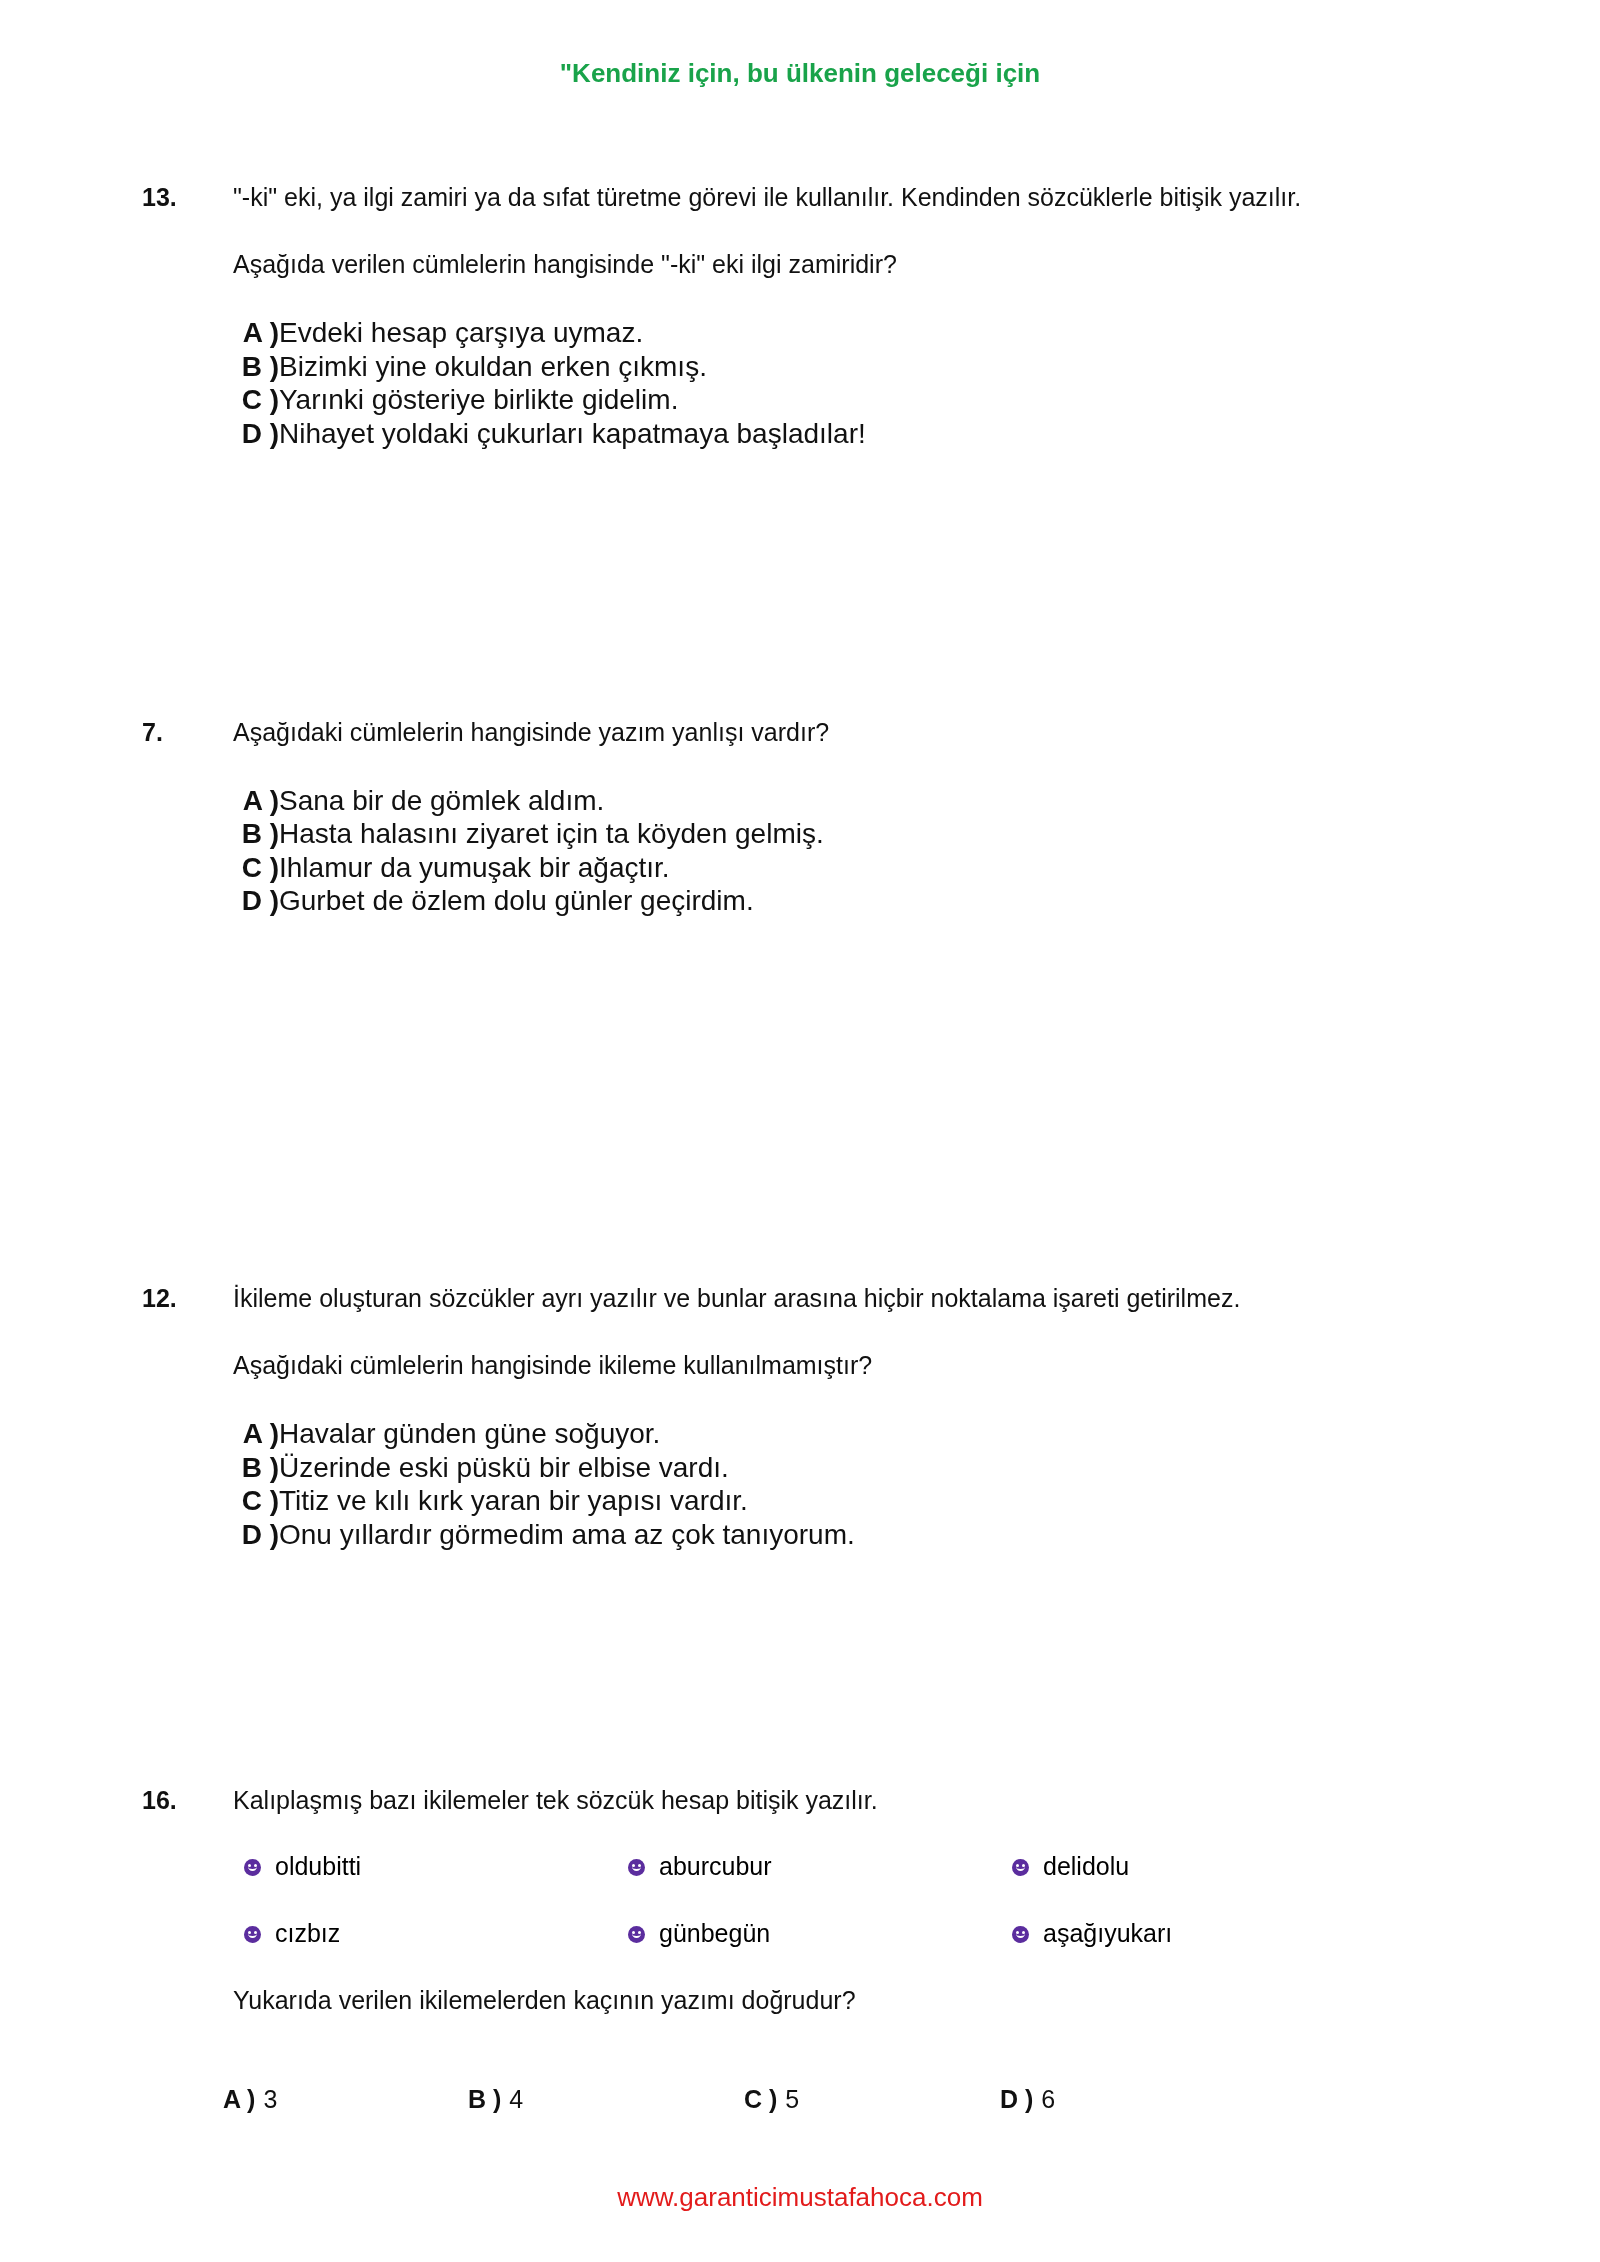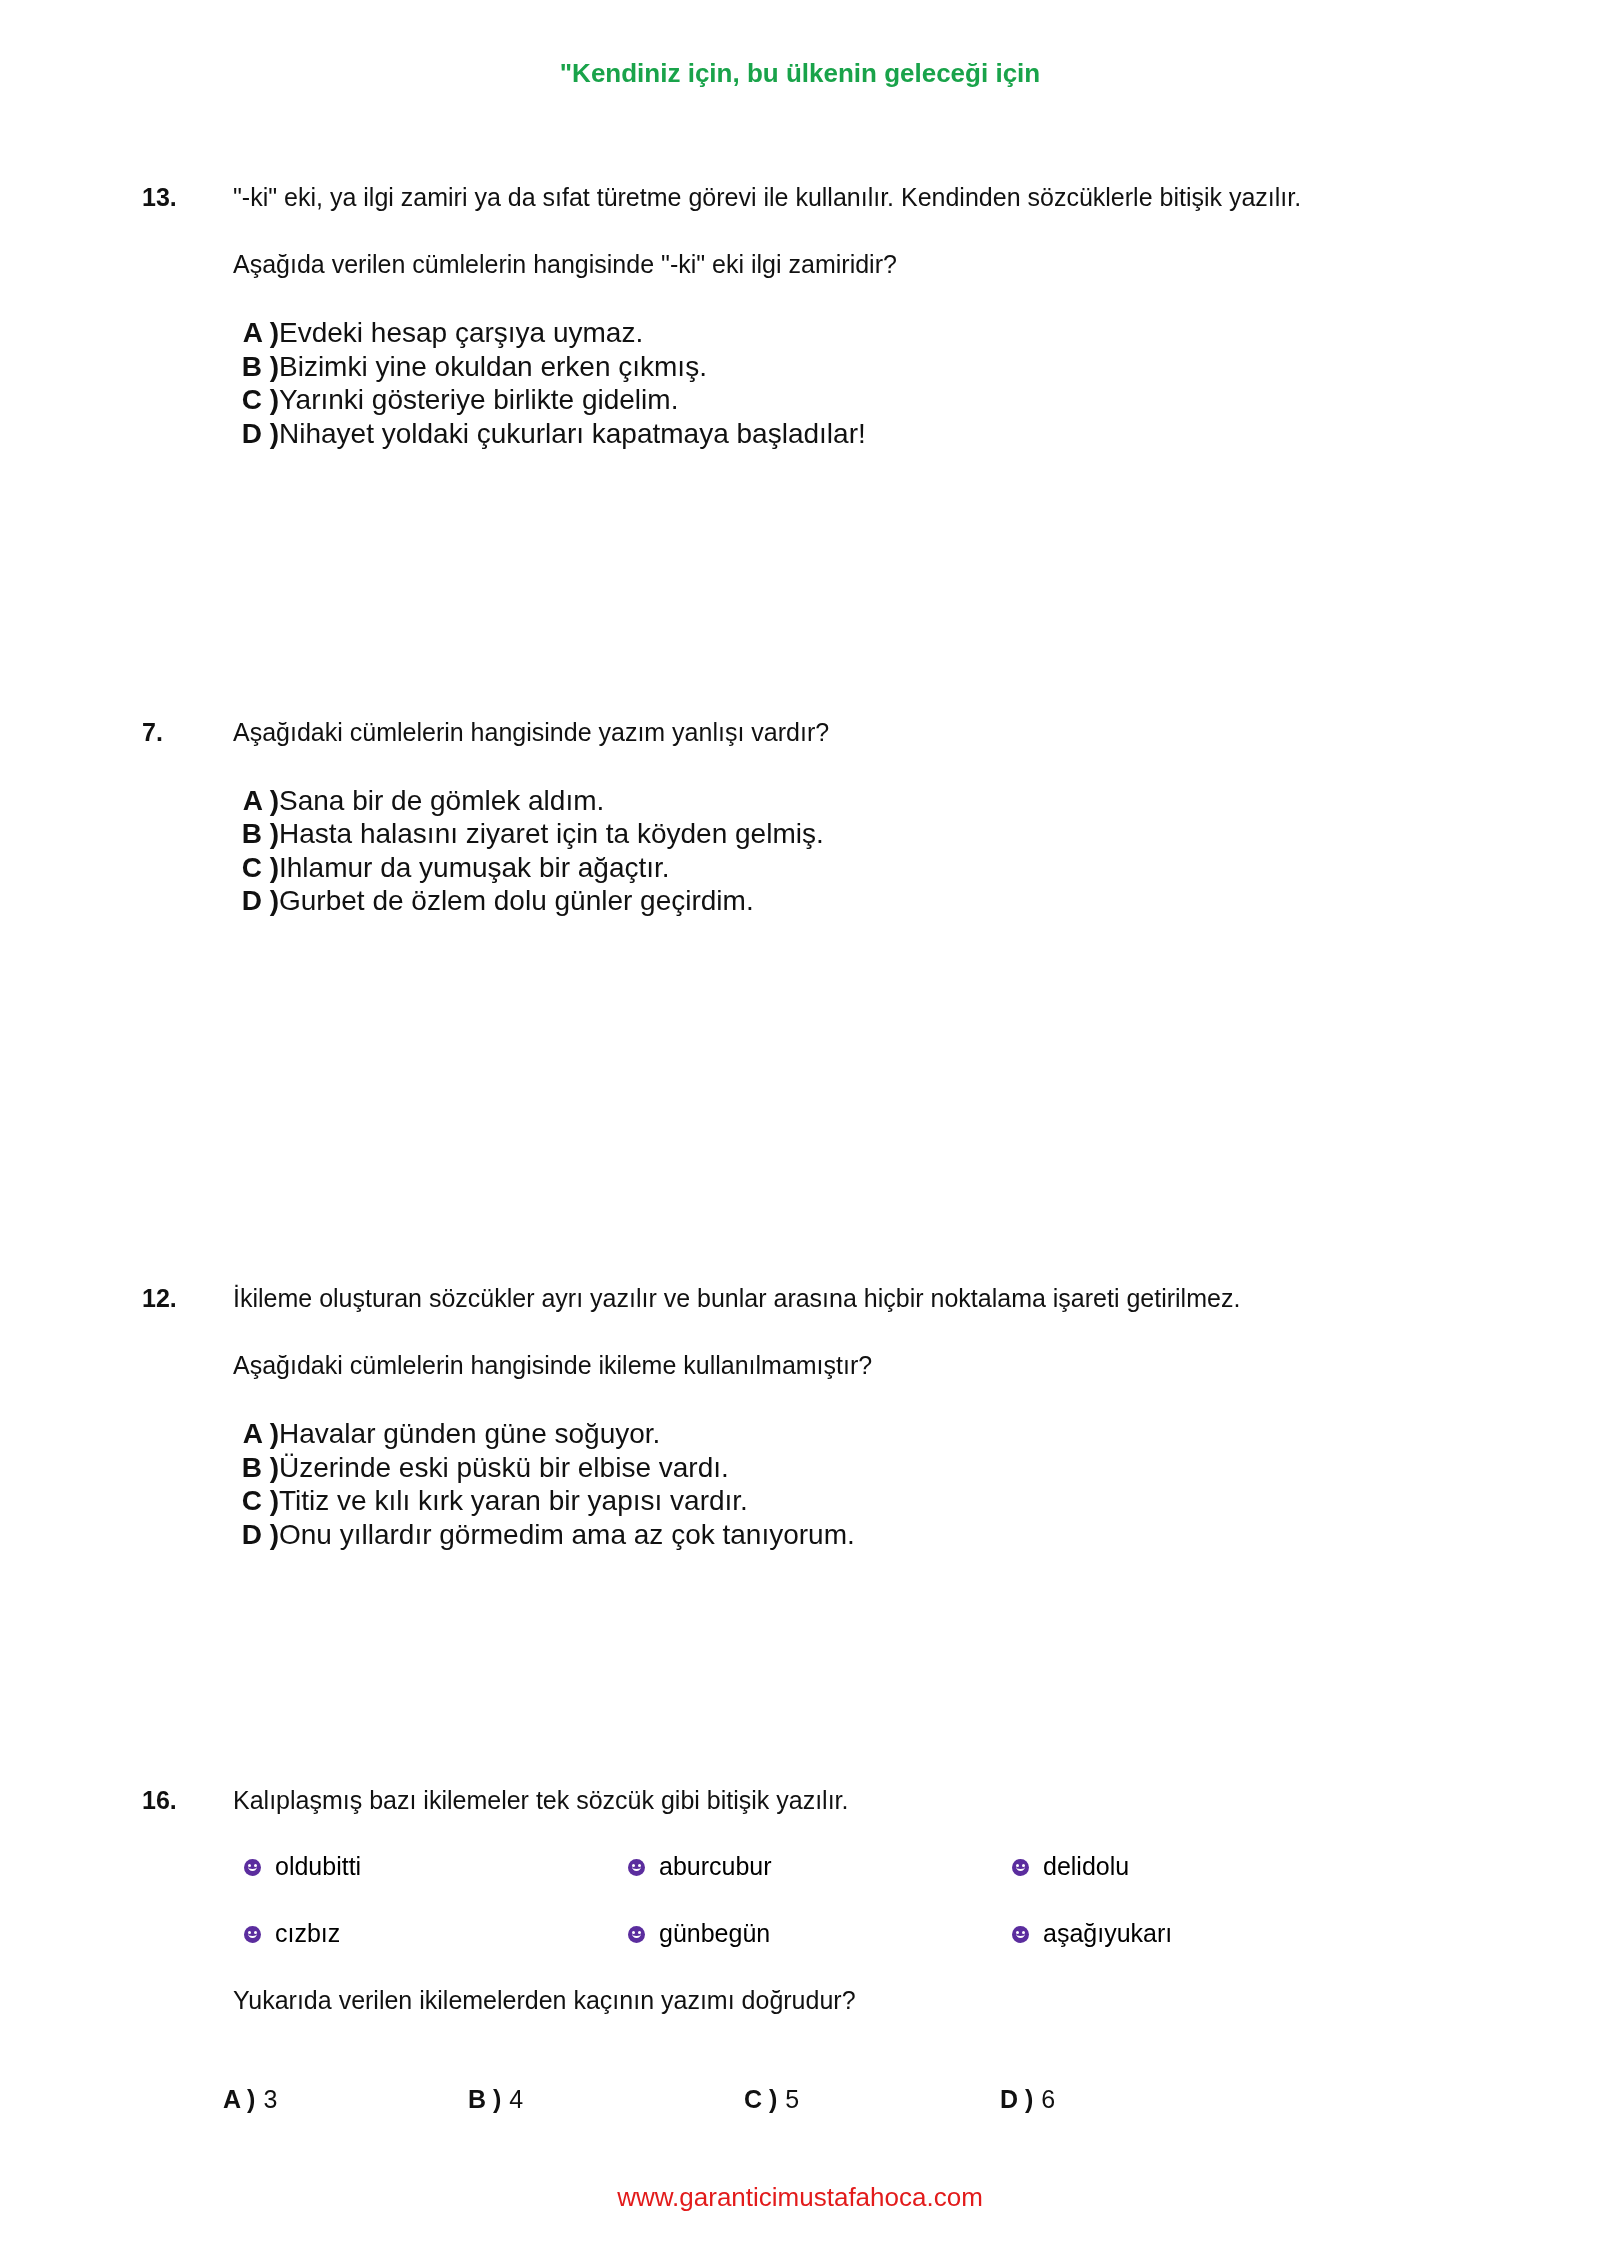--- a/index.html
+++ b/index.html
@@ -56,21 +56,21 @@
   <div class="text" style="top:1284px">İkileme oluşturan sözcükler ayrı yazılır ve bunlar arasına hiçbir noktalama işareti getirilmez.</div>
   <div class="text" style="top:1351px">Aşağıdaki cümlelerin hangisinde ikileme kullanılmamıştır?</div>
   <div class="opt" style="top:1418px"><span class="lt">A )</span><span>Havalar günden güne soğuyor.</span></div>
   <div class="opt" style="top:1452px"><span class="lt">B )</span><span>Üzerinde eski püskü bir elbise vardı.</span></div>
   <div class="opt" style="top:1485px"><span class="lt">C )</span><span>Titiz ve kılı kırk yaran bir yapısı vardır.</span></div>
   <div class="opt" style="top:1519px"><span class="lt">D )</span><span>Onu yıllardır görmedim ama az çok tanıyorum.</span></div>
 </div>
 
 <div class="q">
   <div class="qnum" style="top:1786px">16.</div>
-  <div class="text" style="top:1786px">Kalıplaşmış bazı ikilemeler tek sözcük gibi bitişik yazılır.</div>
+  <div class="text" style="top:1786px">Kalıplaşmış bazı ikilemeler tek sözcük hesap bitişik yazılır.</div>
 
   <div class="word" style="top:1852px;left:244px"><span class="ic"><i></i></span><span>oldubitti</span></div>
   <div class="word" style="top:1852px;left:628px"><span class="ic"><i></i></span><span>aburcubur</span></div>
   <div class="word" style="top:1852px;left:1012px"><span class="ic"><i></i></span><span>delidolu</span></div>
   <div class="word" style="top:1919px;left:244px"><span class="ic"><i></i></span><span>cızbız</span></div>
   <div class="word" style="top:1919px;left:628px"><span class="ic"><i></i></span><span>günbegün</span></div>
   <div class="word" style="top:1919px;left:1012px"><span class="ic"><i></i></span><span>aşağıyukarı</span></div>
 
   <div class="text" style="top:1986px">Yukarıda verilen ikilemelerden kaçının yazımı doğrudur?</div>
 

